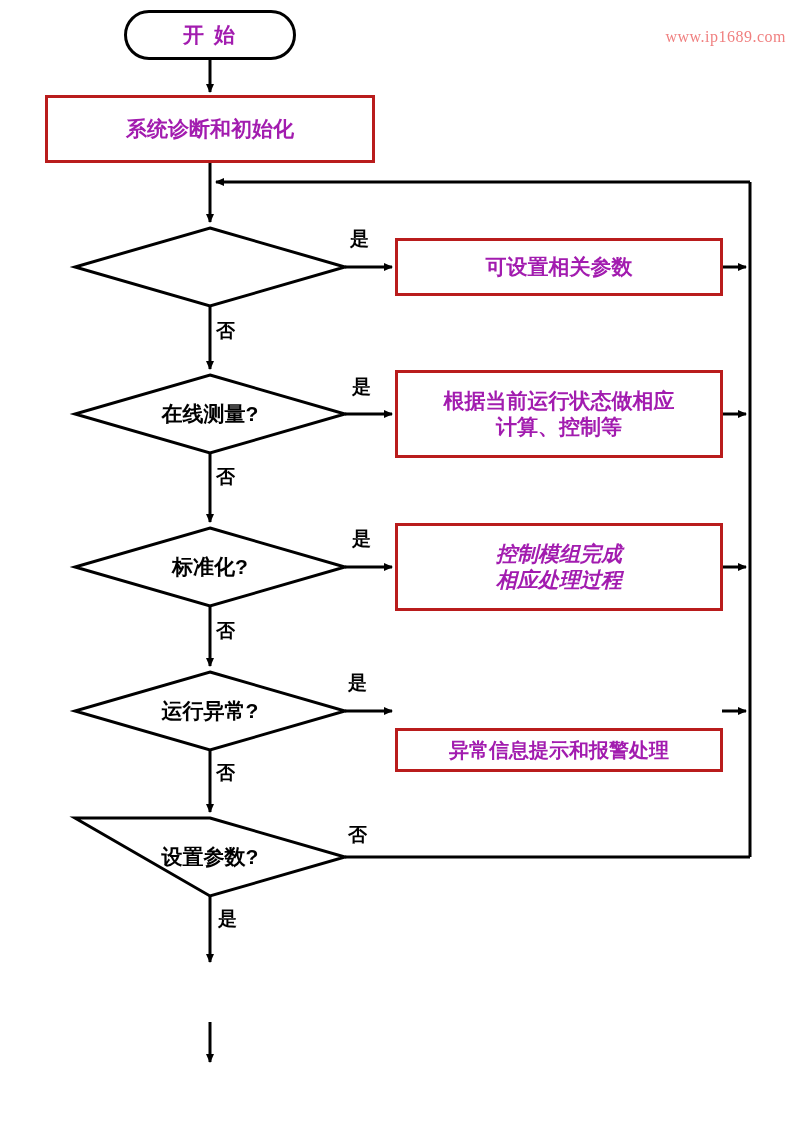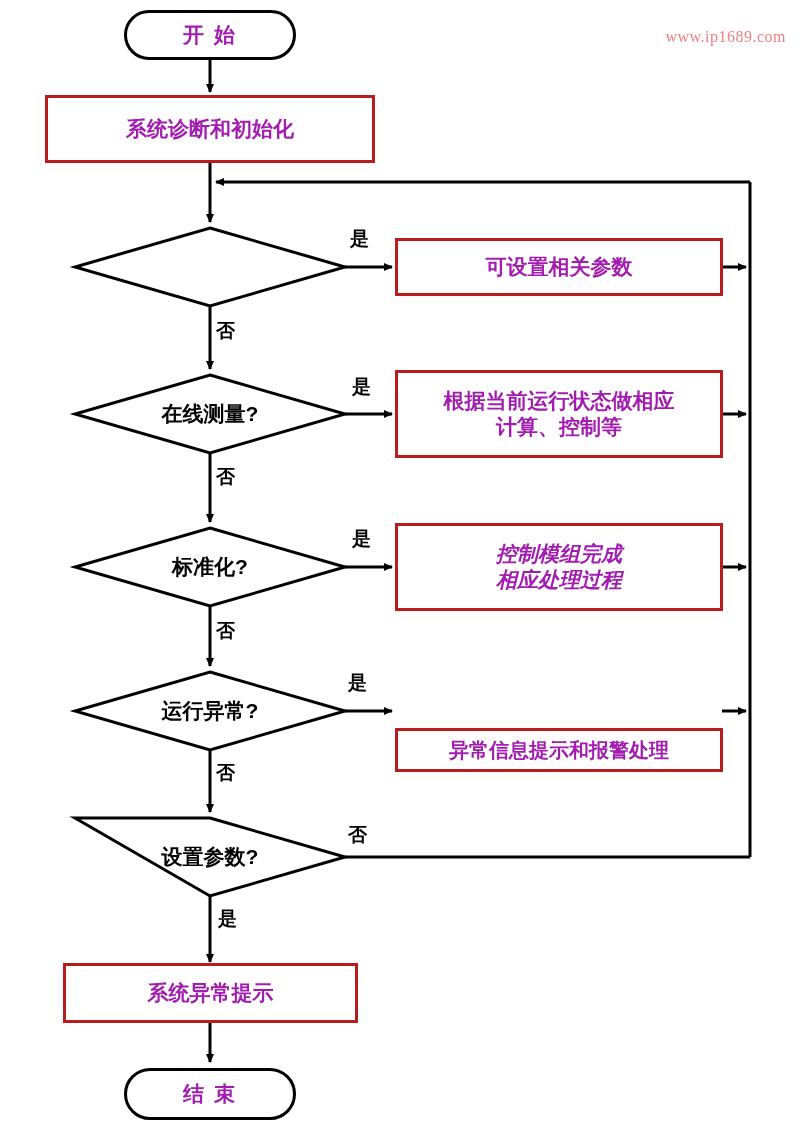--- a/index.html
+++ b/index.html
@@ -136,23 +136,21 @@
 
   <div class="node process" style="left:395px; top:523px; width:328px; height:88px;font-style:italic;">控制模组完成
 相应处理过程</div>
 
   <div class="decision-label" style="left:95px; top:691px; width:230px; height:40px;">运行异常?</div>
 
   <div class="node process small" style="left:395px; top:684px; width:328px; height:44px;margin-top:44px;">异常信息提示和报警处理</div>
 
   <div class="decision-label" style="left:95px; top:837px; width:230px; height:40px;">设置参数?</div>
 
-  <div class="node process" style="left:63px; top:963px; width:295px; height:60px;">系统异常提示</div>
 
-  <div class="node terminator" style="left:124px; top:1068px; width:172px; height:52px;">结 束</div>
 
   <div class="edge-label" style="left:350px; top:226px;">是</div>
   <div class="edge-label" style="left:216px; top:318px;">否</div>
 
   <div class="edge-label" style="left:352px; top:374px;">是</div>
   <div class="edge-label" style="left:216px; top:464px;">否</div>
 
   <div class="edge-label" style="left:352px; top:526px;">是</div>
   <div class="edge-label" style="left:216px; top:618px;">否</div>
 

